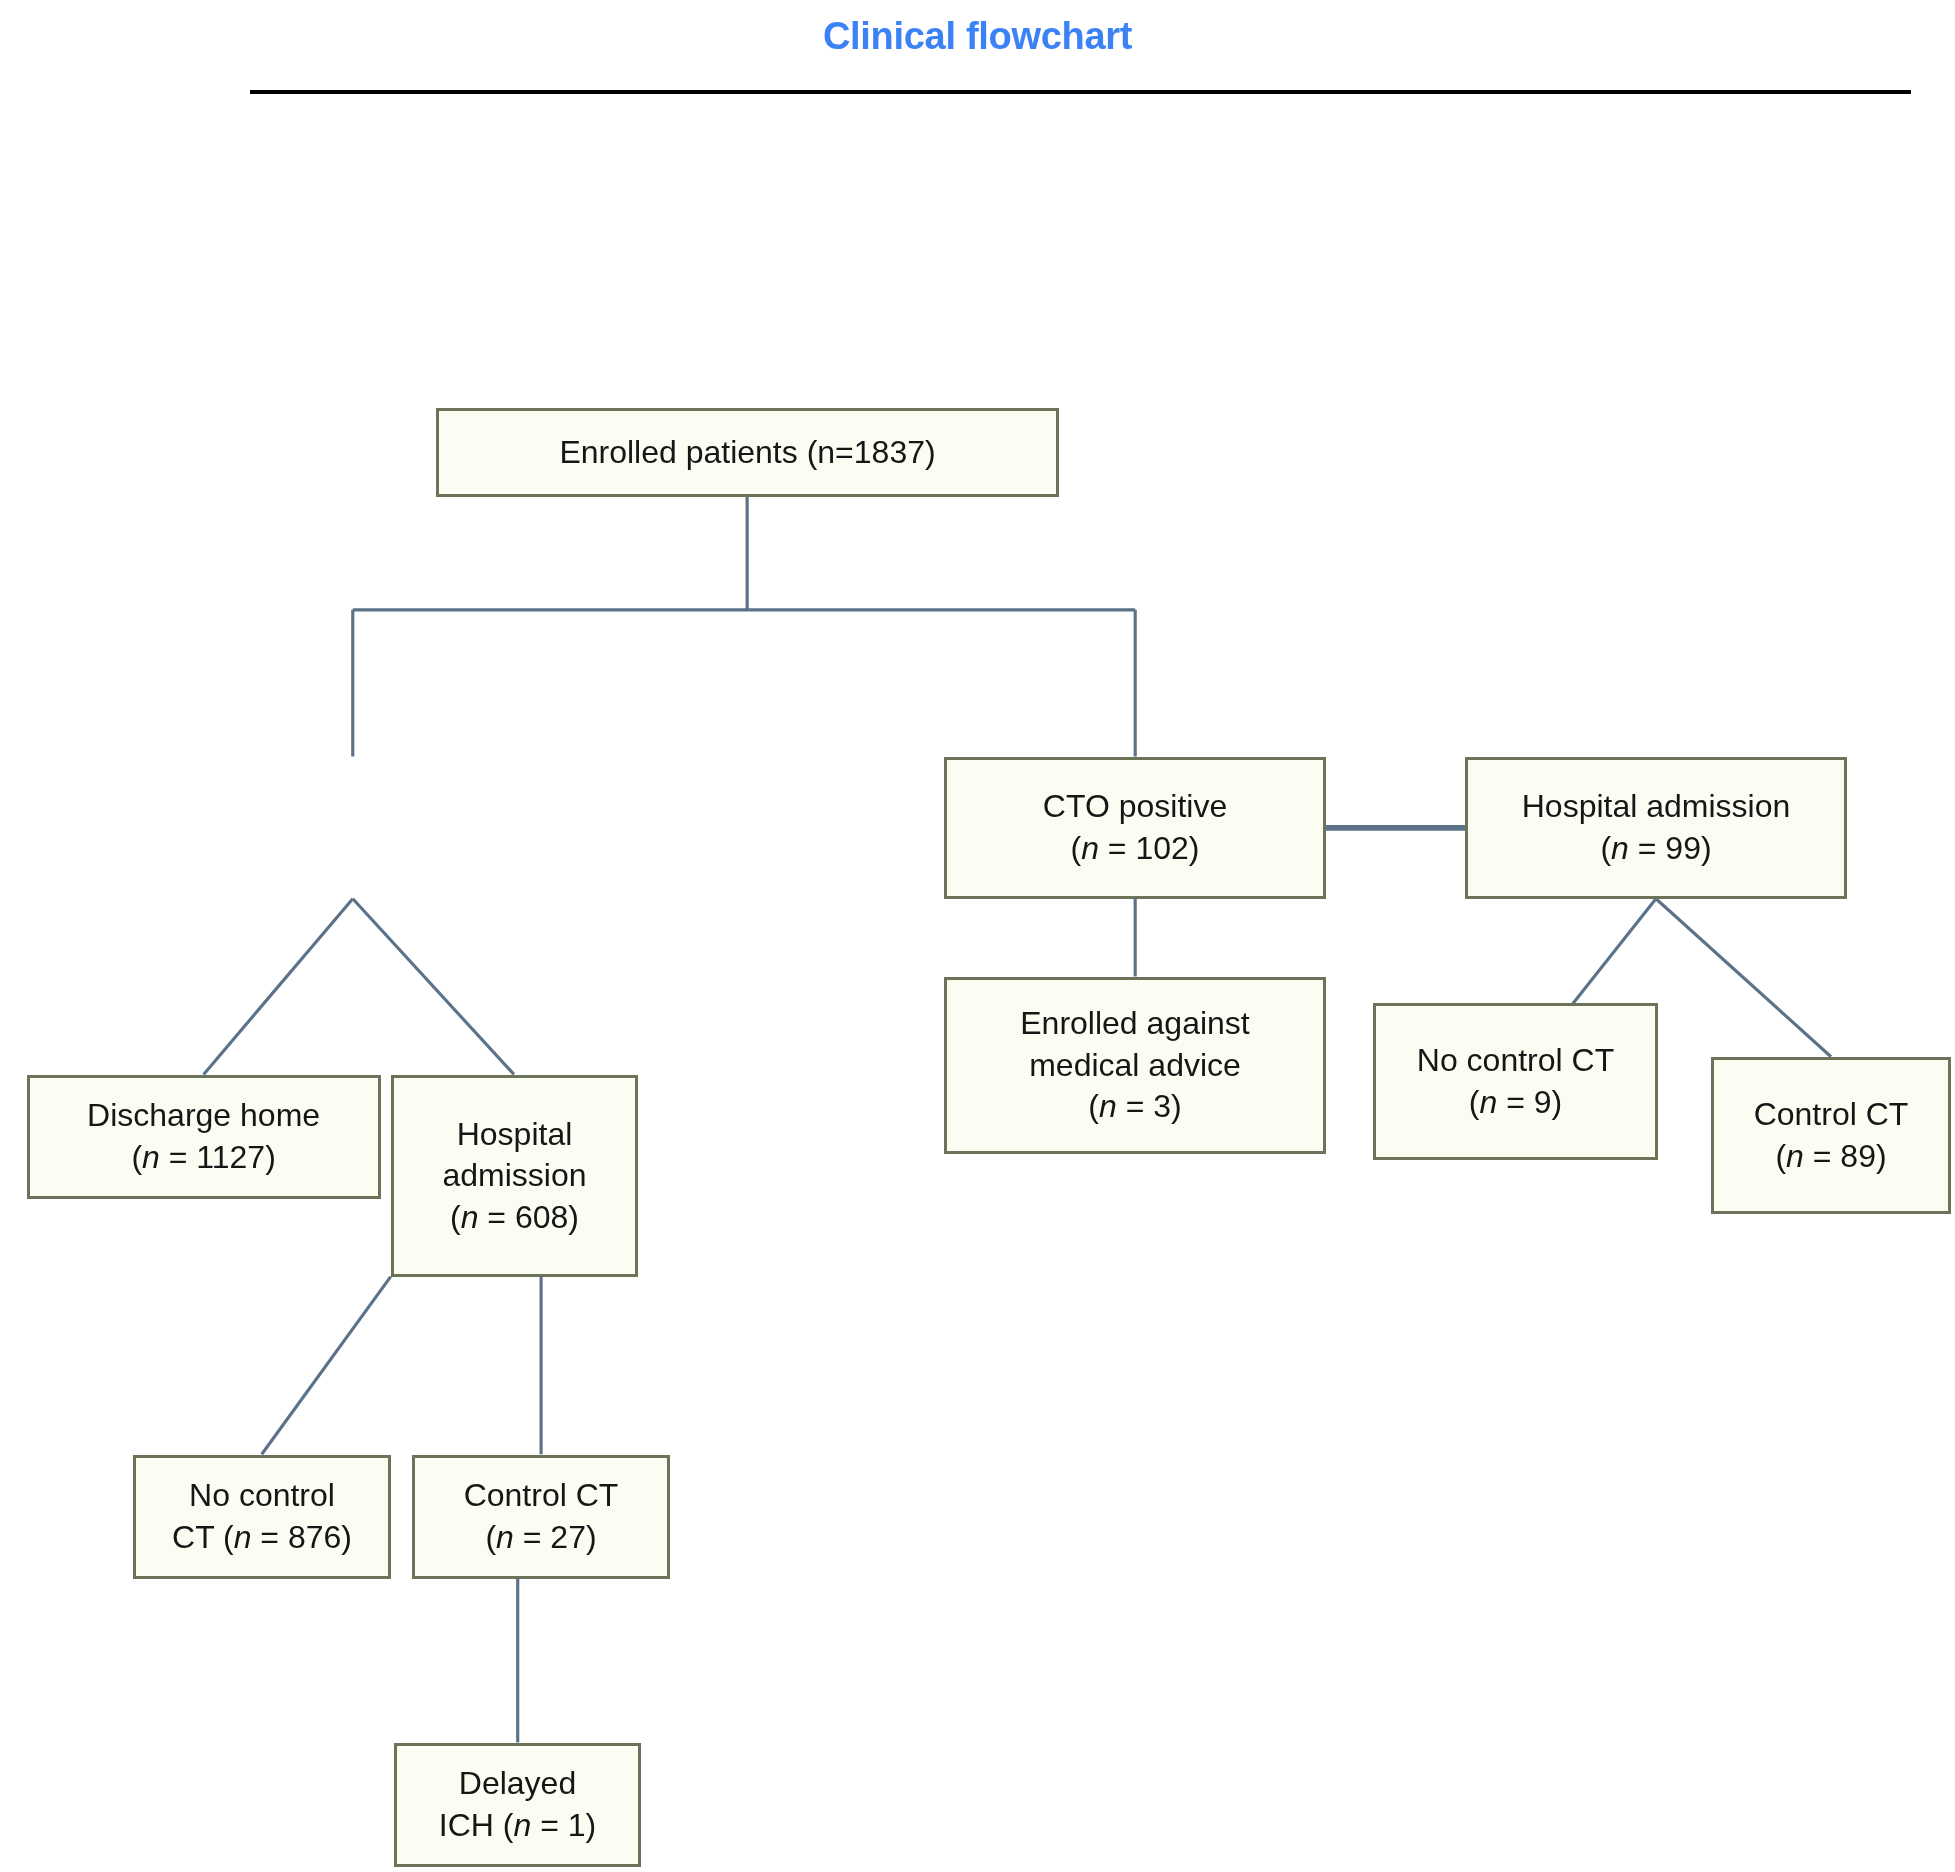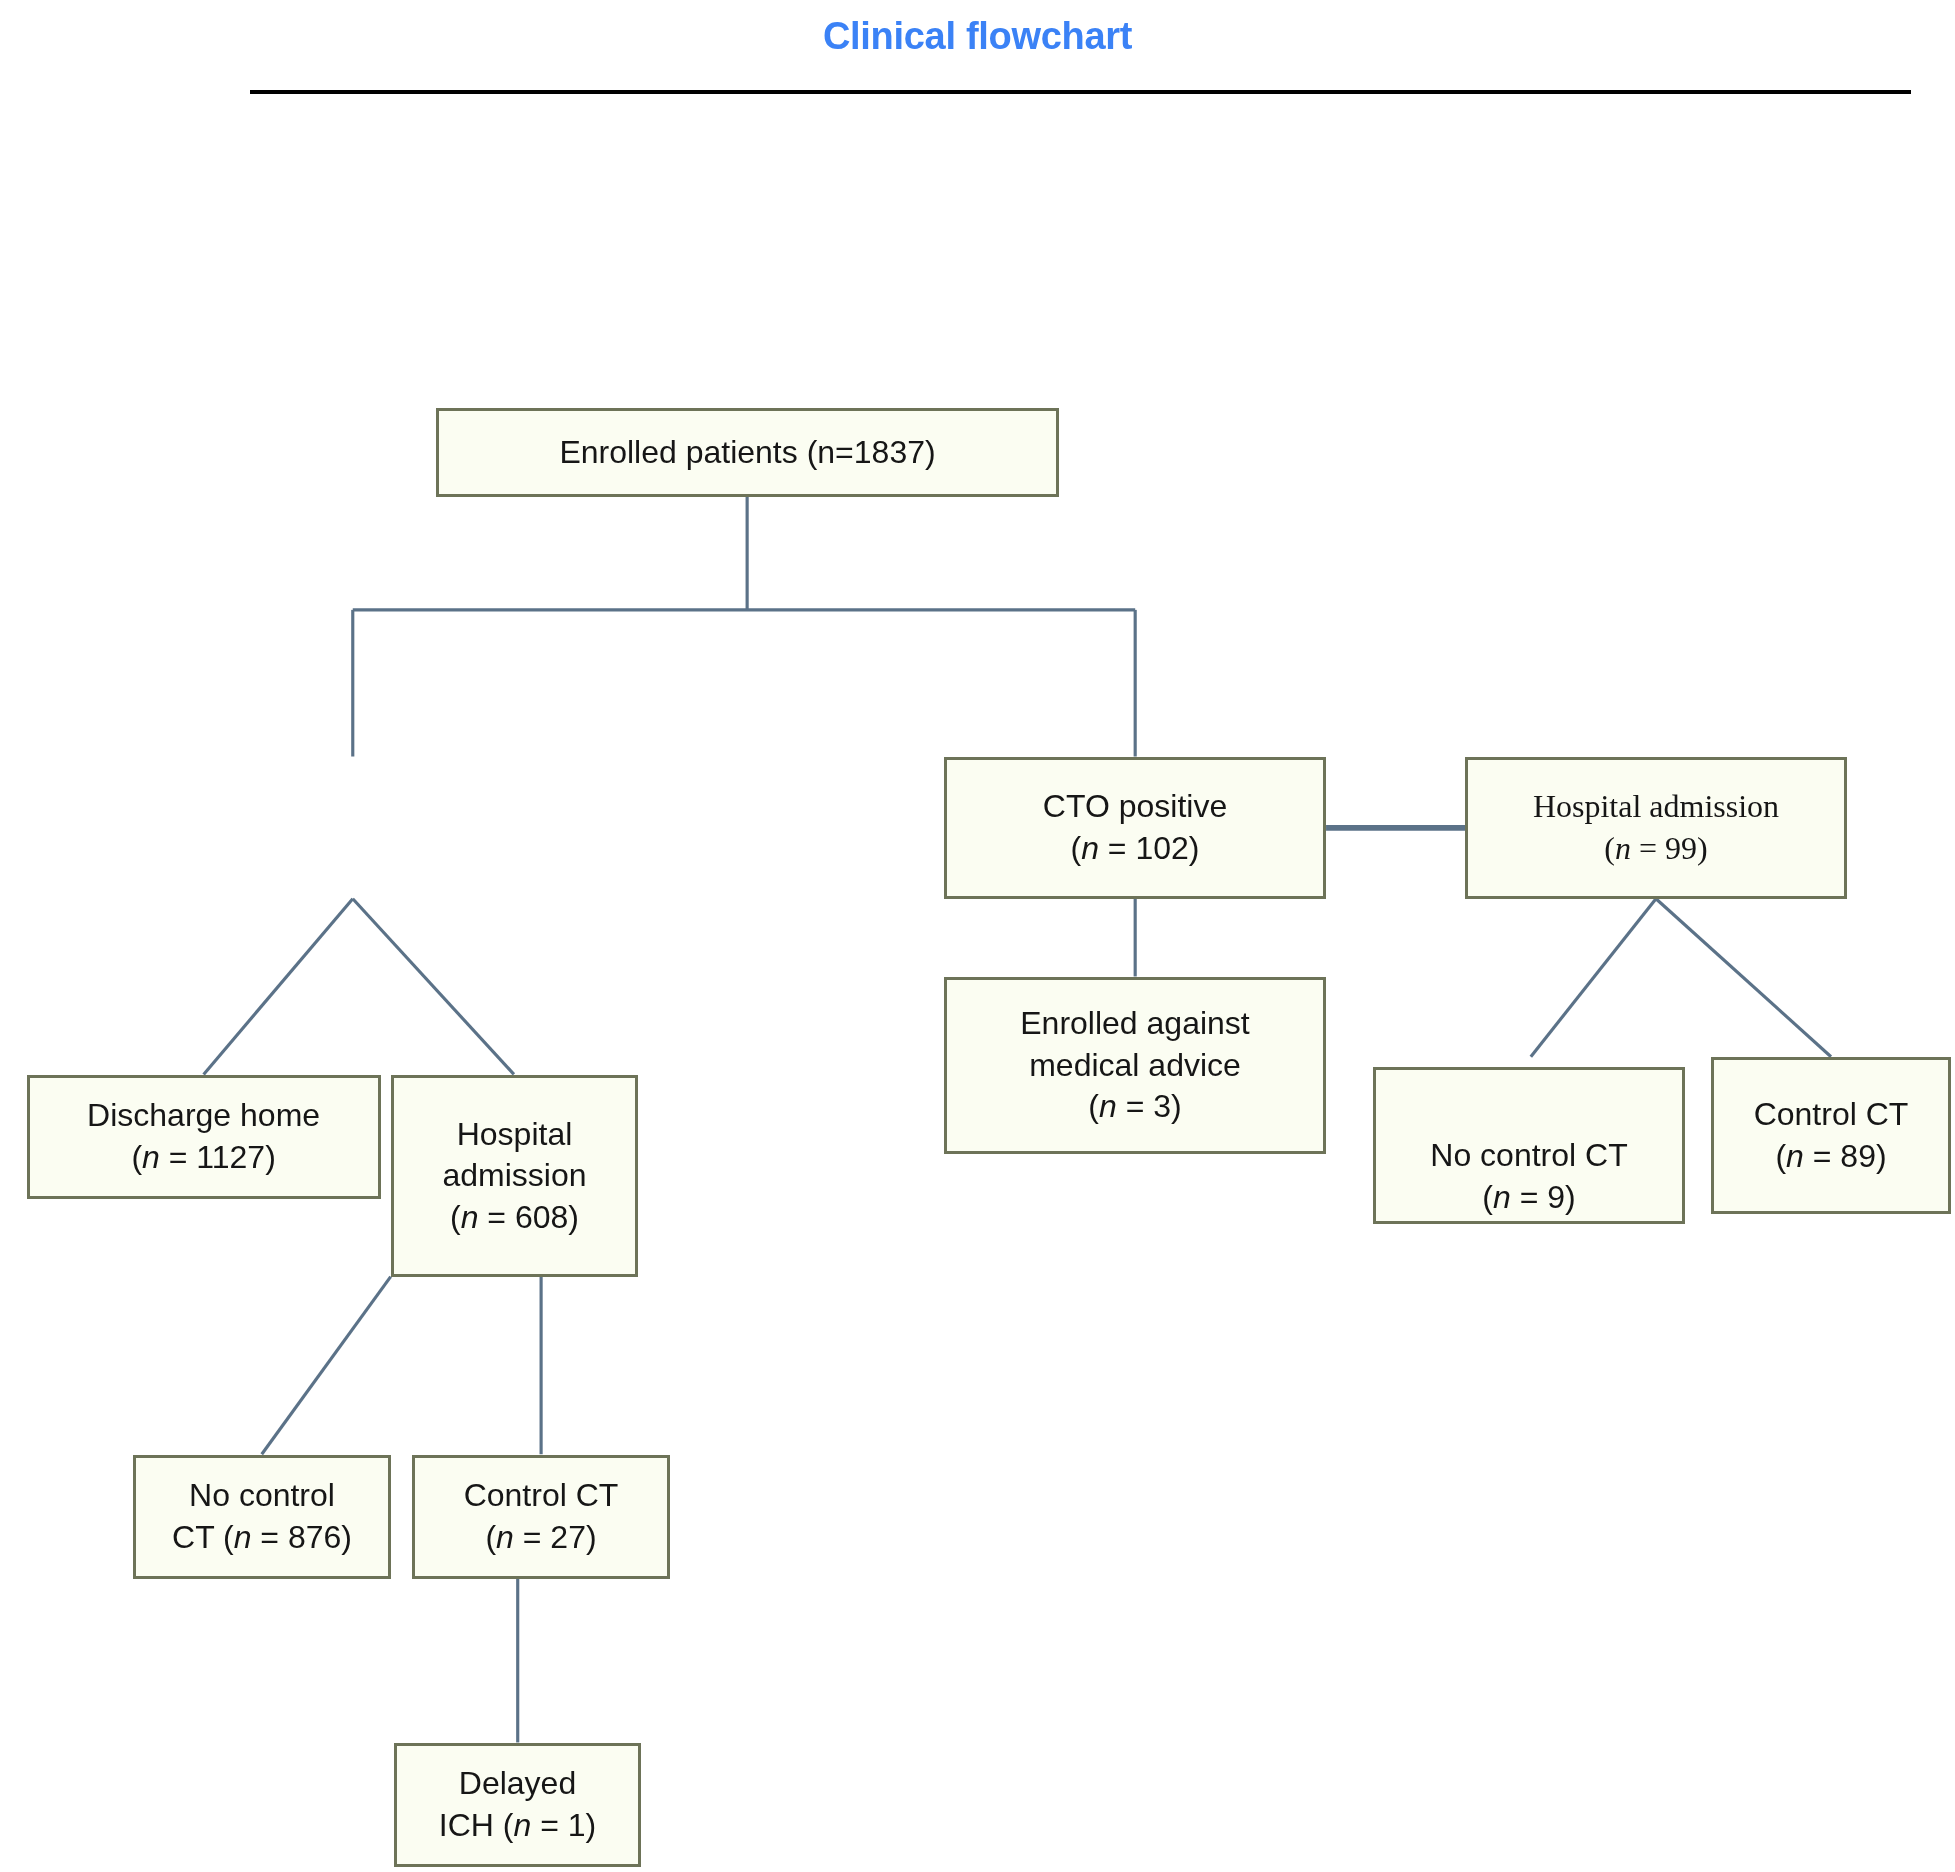--- a/index.html
+++ b/index.html
@@ -75,25 +75,25 @@
     white-space: nowrap;
   }
   .node em {
     font-style: italic;
   }
 
   
   #node-enrolled        { left: 436px;  top: 408px;  width: 623px;  height: 89px; }
   #node-cto-neg         { left: 162px;  top: 757px; width: 382px;  height: 142px; }
   #node-cto-pos         { left: 944px; top: 757px; width: 382px;  height: 142px; }
-  #node-hosp-adm-99     { left: 1465px; top: 757px; width: 382px;  height: 142px; font-family: Liberation Serif, serif; }
+  #node-hosp-adm-99     { left: 1465px; top: 757px; width: 382px;  height: 142px; }
   #node-discharge-home  { left: 26.6px;   top: 1075px; width: 354px;  height: 124px; }
   #node-hosp-adm-608    { left: 391px;  top: 1075px; width: 247px;  height: 202px; }
   #node-dama            { left: 944px; top: 977px; width: 382px;  height: 177px; }
-  #node-no-ct-9         { left: 1373px; top: 1067px; width: 312px;  height: 157px; justify-content: flex-end; }
+  #node-no-ct-9         { left: 1373px; top: 1003px; width: 285px;  height: 157px; }
   #node-ct-89           { left: 1711px; top: 1057px; width: 240px;  height: 157px; }
   #node-no-ct-587       { left: 133px;  top: 1455px; width: 258px;  height: 124px; }
   #node-ct-21           { left: 412px;  top: 1455px; width: 258px;  height: 124px; }
   #node-delayed-ich     { left: 394px;  top: 1743px; width: 247px;  height: 124px; }
 </style>
 </head>
 <body>
 
 <div id="page">
 

